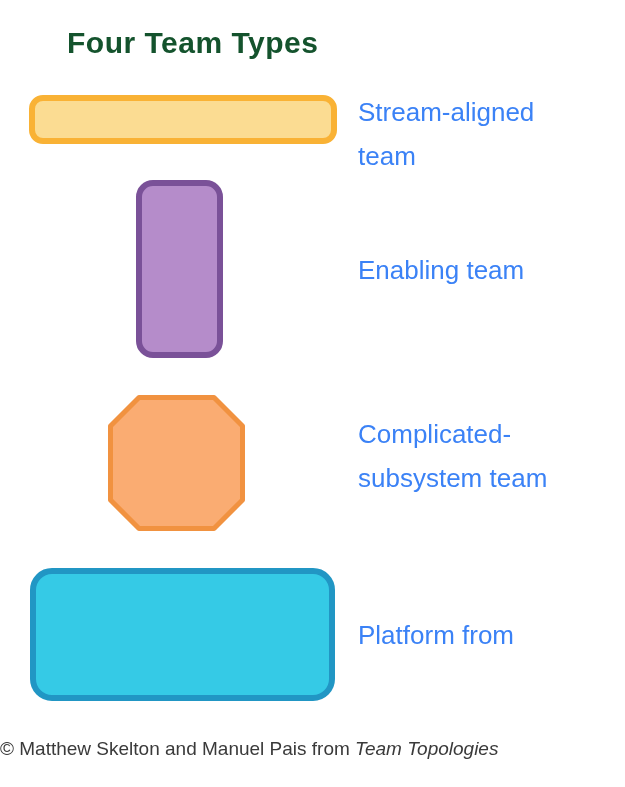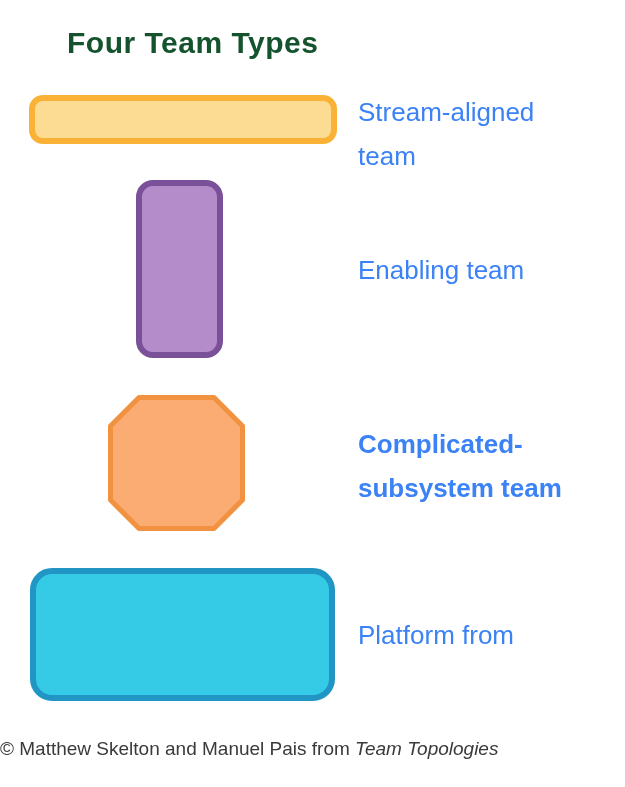--- a/index.html
+++ b/index.html
@@ -67,21 +67,21 @@
     left: 358px;
     width: 225px;
     font-size: 26px;
     font-weight: 300;
     line-height: 44px;
     color: #3b82f6;
     font-family: "Liberation Sans", sans-serif;
   }
   .label-stream { top: 90px; }
   .label-enabling { top: 248px; }
-  .label-complicated { top: 422px; font-weight: bold; }
+  .label-complicated { top: 412px; }
   .label-platform { top: 613px; }
   .footer {
     position: absolute;
     left: 0;
     right: 0;
     top: 738px;
     text-align: left;
     font-size: 19px;
     color: #3a3a3a;
     font-family: "Liberation Sans", sans-serif;

